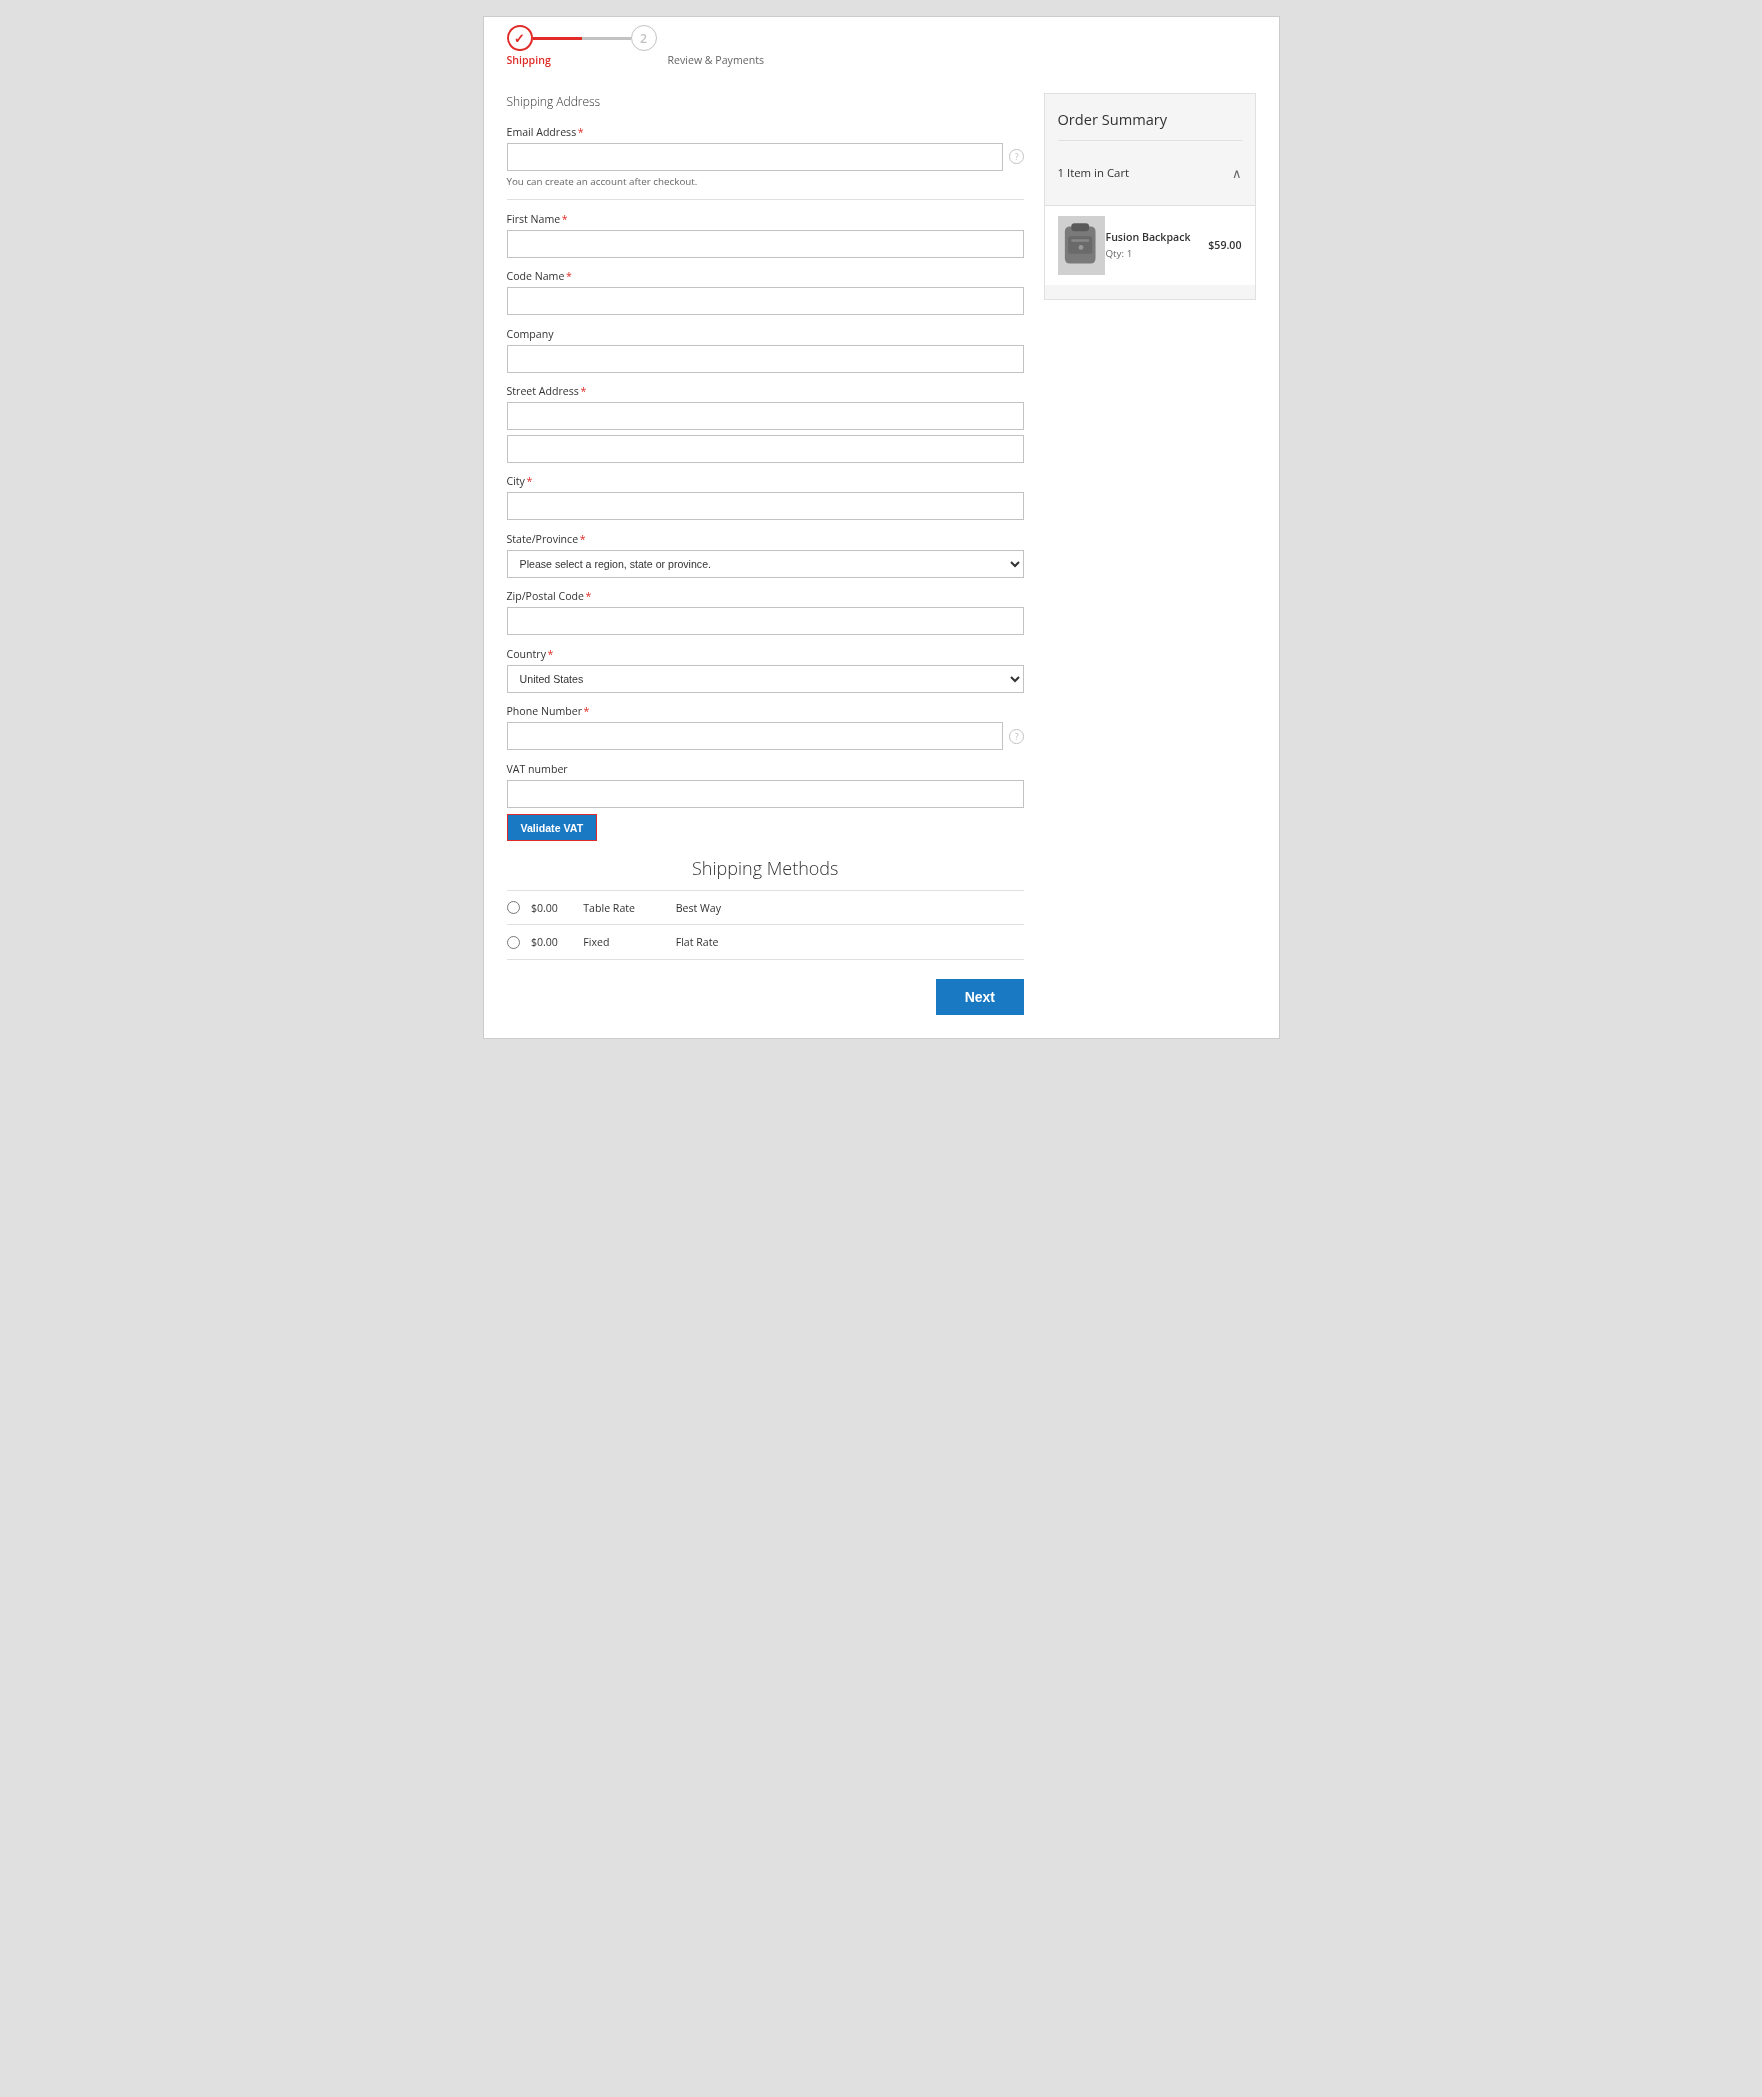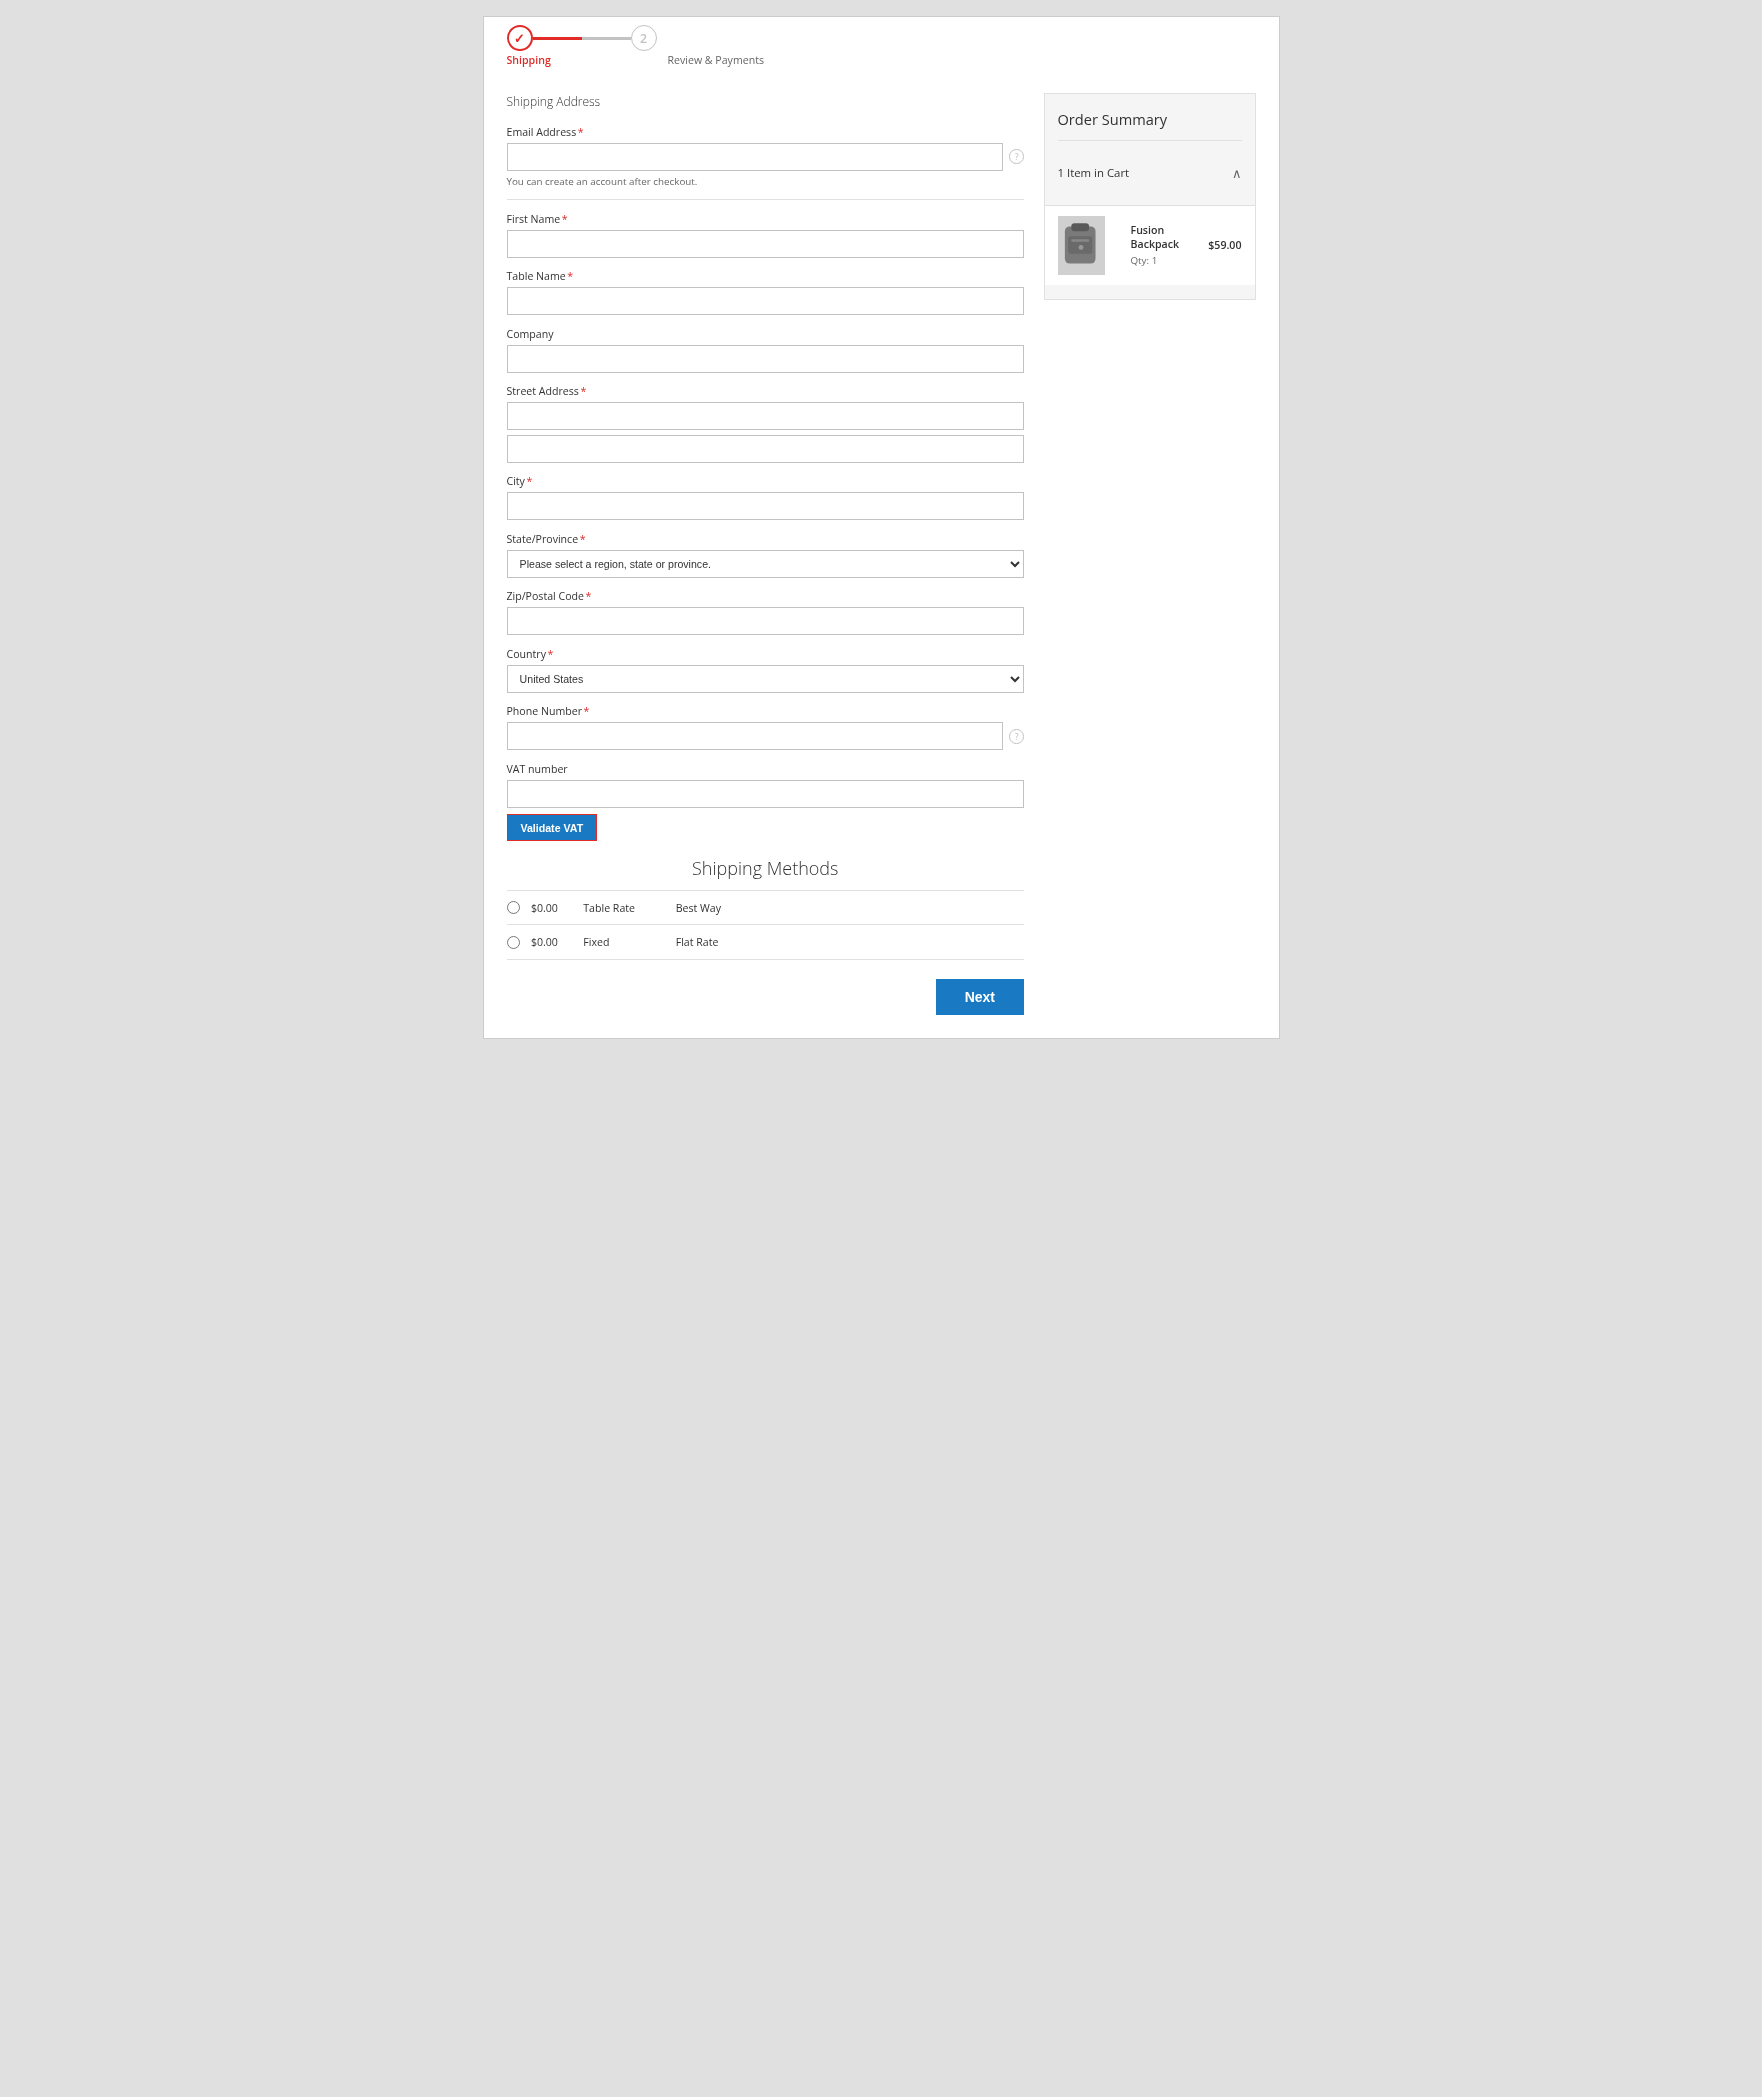--- a/index.html
+++ b/index.html
@@ -317,21 +317,21 @@
     .order-items-list {
       border-top: 0.8px solid #e0e0e0;
       padding-top: 9.8px;
       background: #fff;
       margin: 0 -13px;
       padding: 9.8px 13px;
     }
     .order-item {
       display: flex;
       align-items: center;
-      gap: 26px;
+      gap: 1px;
     }
     .item-image {
       width: 47px;
       height: 59px;
       background: #d0d0d0;
       flex-shrink: 0;
       display: flex;
       align-items: center;
       justify-content: center;
       overflow: hidden;
@@ -409,21 +409,21 @@
 
       <div class="form-group">
         <label class="form-label">
           <span>First Name</span><span class="required-star">*</span>
         </label>
         <input type="text" class="form-input" style="">
       </div>
 
       <div class="form-group">
         <label class="form-label">
-          <span>Table Name</span><span class="required-star">*</span>
+          <span>Code Name</span><span class="required-star">*</span>
         </label>
         <input type="text" class="form-input" style="">
       </div>
 
       <div class="form-group">
         <label class="form-label">Company</label>
         <input type="text" class="form-input" style="">
       </div>
 
       <div class="form-group">

